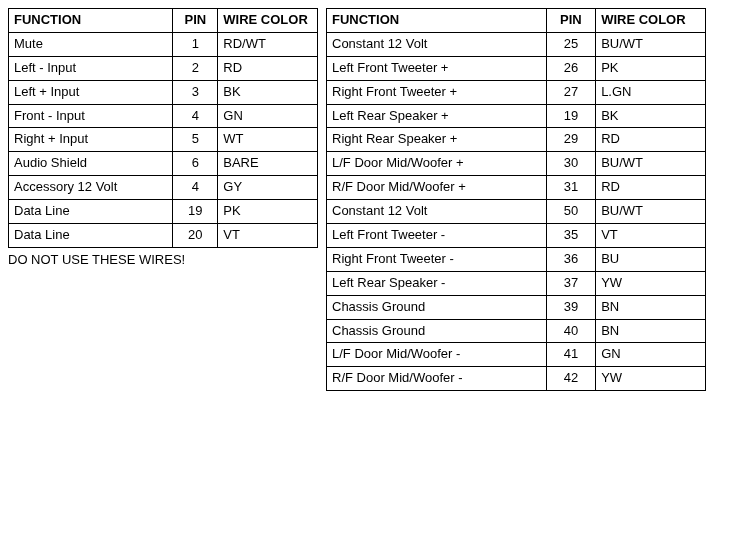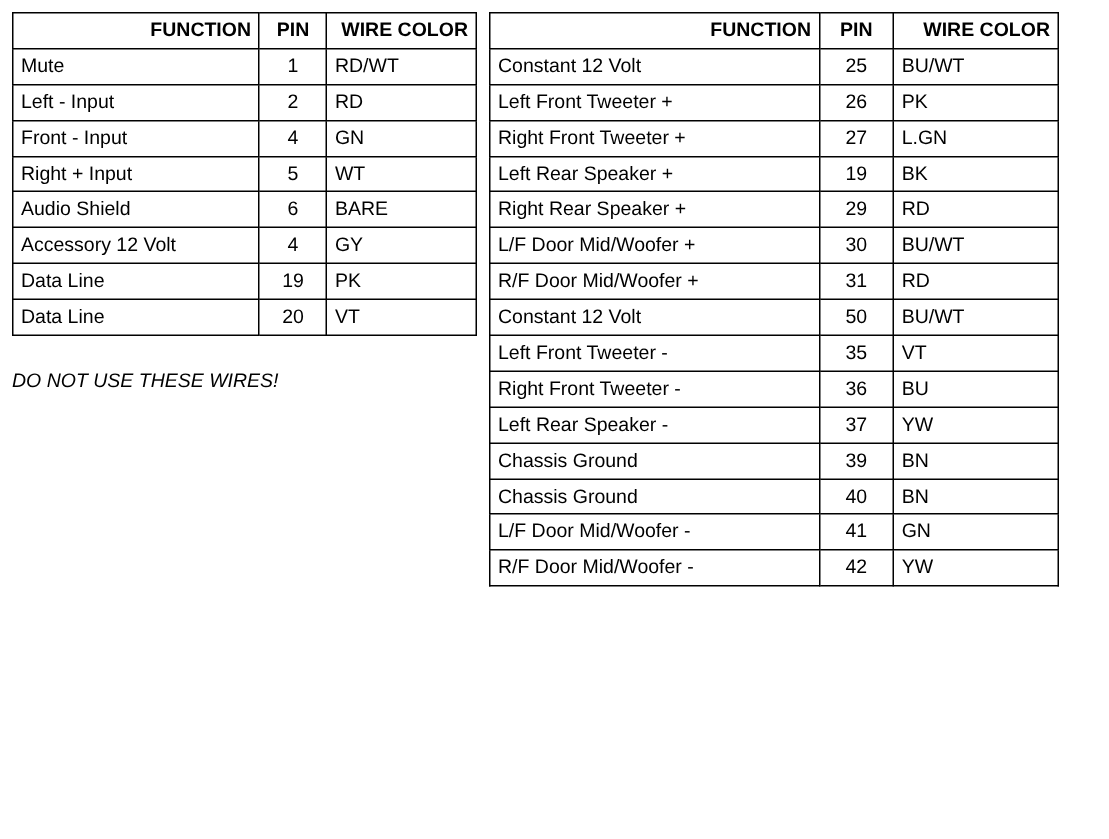--- a/index.html
+++ b/index.html
@@ -27,38 +27,36 @@
     th, td {
       border: 1px solid #000;
       padding: 3px 5px;
       text-align: left;
       vertical-align: middle;
       line-height: 1.3;
     }
     th {
       font-weight: bold;
       background: #fff;
-      text-align: right;
     }
     .left-table {
       width: 310px;
     }
     .left-table th:nth-child(1), .left-table td:nth-child(1) { width: 165px; }
     .left-table th:nth-child(2), .left-table td:nth-child(2) { width: 45px; text-align: center; }
     .left-table th:nth-child(3), .left-table td:nth-child(3) { width: 100px; }
     .right-table {
       width: 380px;
     }
     .right-table th:nth-child(1), .right-table td:nth-child(1) { width: 200px; }
     .right-table th:nth-child(2), .right-table td:nth-child(2) { width: 45px; text-align: center; }
     .right-table th:nth-child(3), .right-table td:nth-child(3) { width: 100px; }
     .do-not-use {
-      margin-top: 22px;
+      margin-top: 4px;
       font-size: 13px;
-      font-style: italic;
     }
   </style>
 </head>
 <body>
 
 <div class="tables-wrapper">
 
   <div class="left-section">
     <table class="left-table">
       <thead>
@@ -73,20 +71,25 @@
             <td>Mute</td>
             <td>1</td>
             <td>RD/WT</td>
           </tr>
           <tr>
             <td>Left - Input</td>
             <td>2</td>
             <td>RD</td>
           </tr>
           <tr>
+            <td>Left + Input</td>
+            <td>3</td>
+            <td>BK</td>
+          </tr>
+          <tr>
             <td>Front - Input</td>
             <td>4</td>
             <td>GN</td>
           </tr>
           <tr>
             <td>Right + Input</td>
             <td>5</td>
             <td>WT</td>
           </tr>
           <tr>

